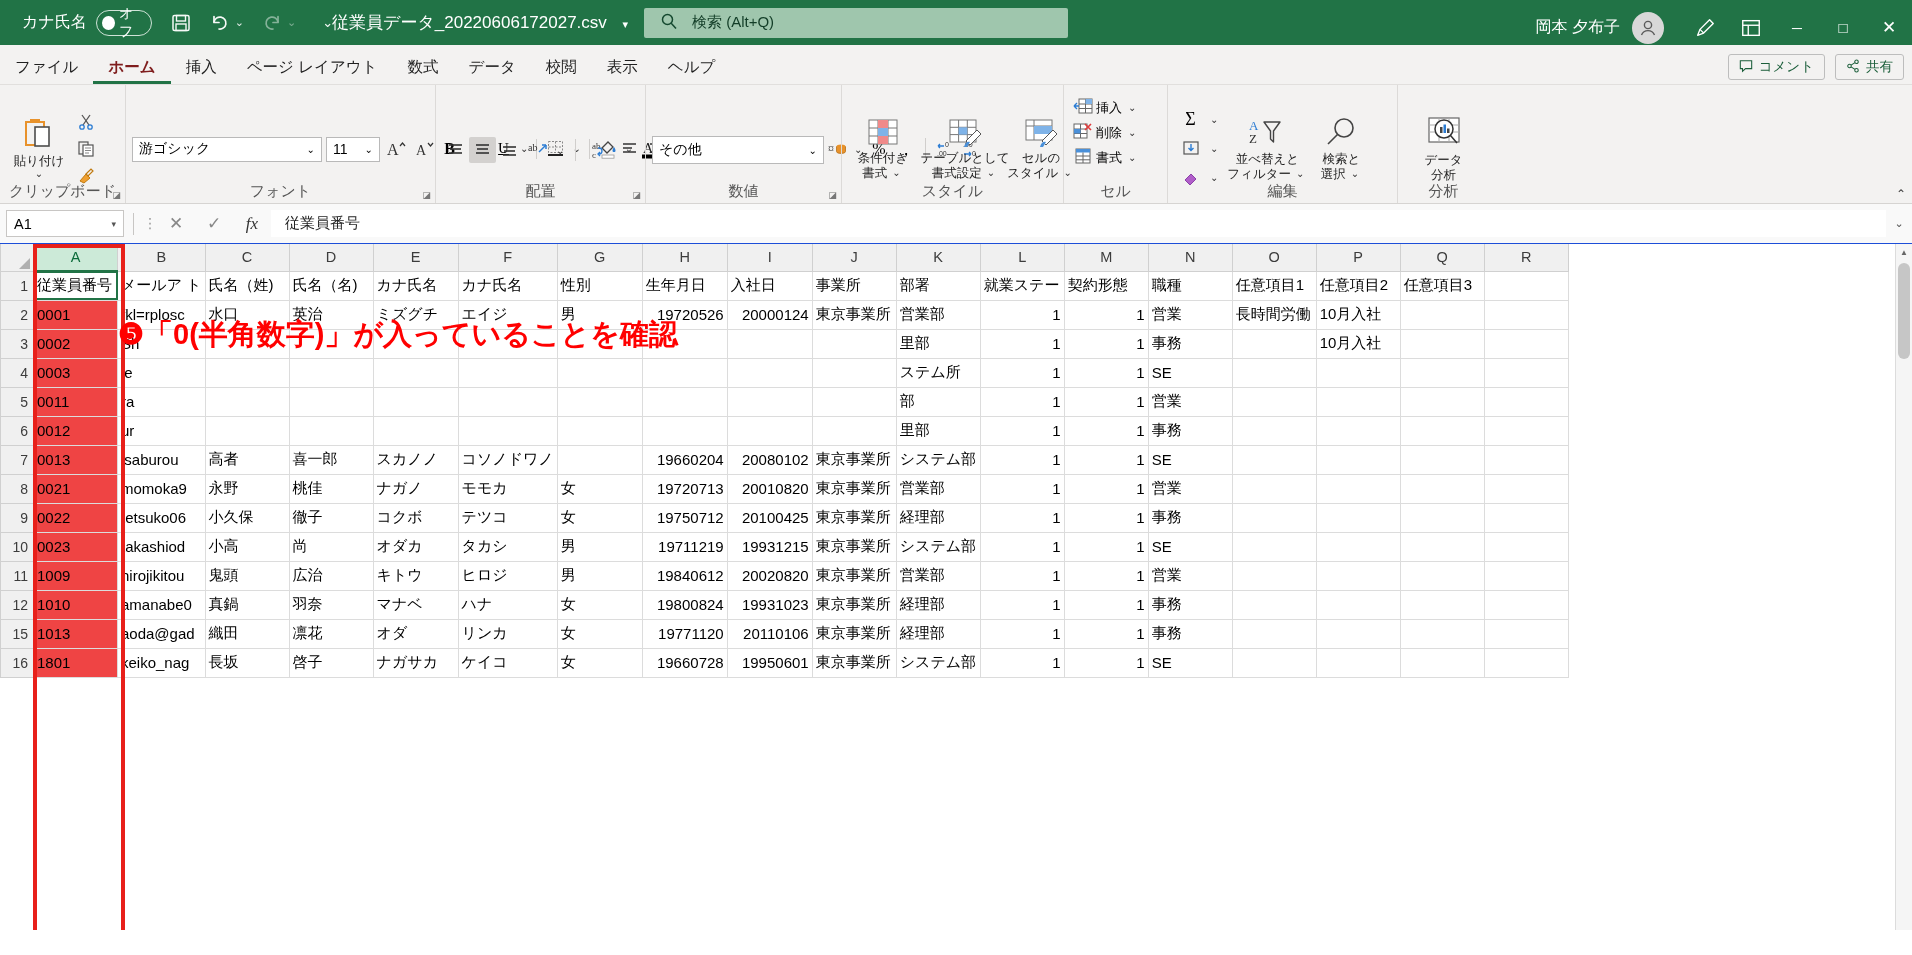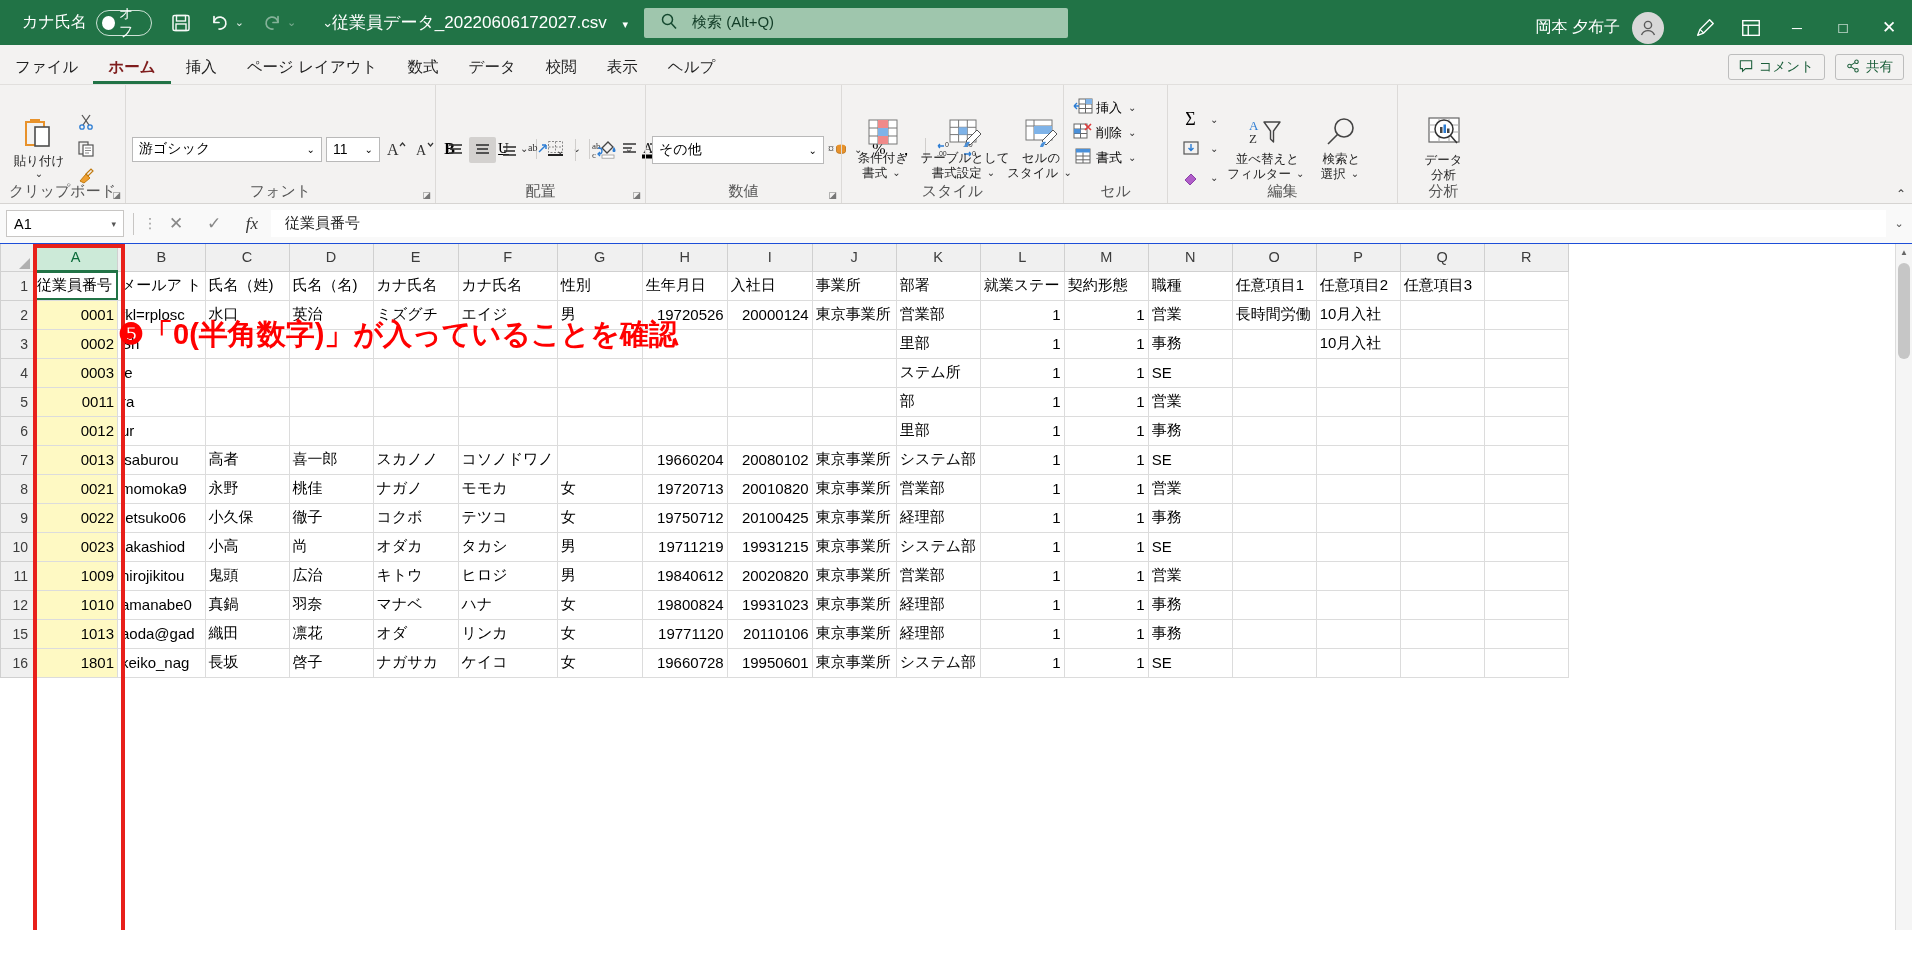--- a/index.html
+++ b/index.html
@@ -110,21 +110,21 @@
   }
   .rhdr {
     width:33px; height:29px; background:#f0f0f0; border:1px solid #d0d0d0;
     text-align:right; padding-right:5px; font-size:14px; color:#3c3c3c;
   }
   .cell {
     height:29px; border-right:1px solid #dcdcdc; border-bottom:1px solid #dcdcdc;
     font-size:15px; color:#000; padding:0 3px; overflow:hidden; white-space:nowrap;
   }
   .cell.num { text-align:right; }
-  .cell.colA { background:#fef9c3; text-align:right; }
+  .cell.colA { background:#ef4444; text-align:left; }
   .cell.a1 { outline:2px solid #217346; outline-offset:-2px; background:#fff; position:relative; z-index:3; }
   .redbox {
     position:absolute; border:4px solid #e8201a; pointer-events:none; z-index:10;
   }
   .annot {
     position:absolute; color:#ff0000; font-weight:bold; white-space:nowrap; z-index:12;
     font-family:"Liberation Sans", sans-serif;
   }
   
   .vsb { position:absolute; right:0; top:0; width:17px; bottom:0; background:#f5f5f5; border-left:1px solid #dcdcdc; }

